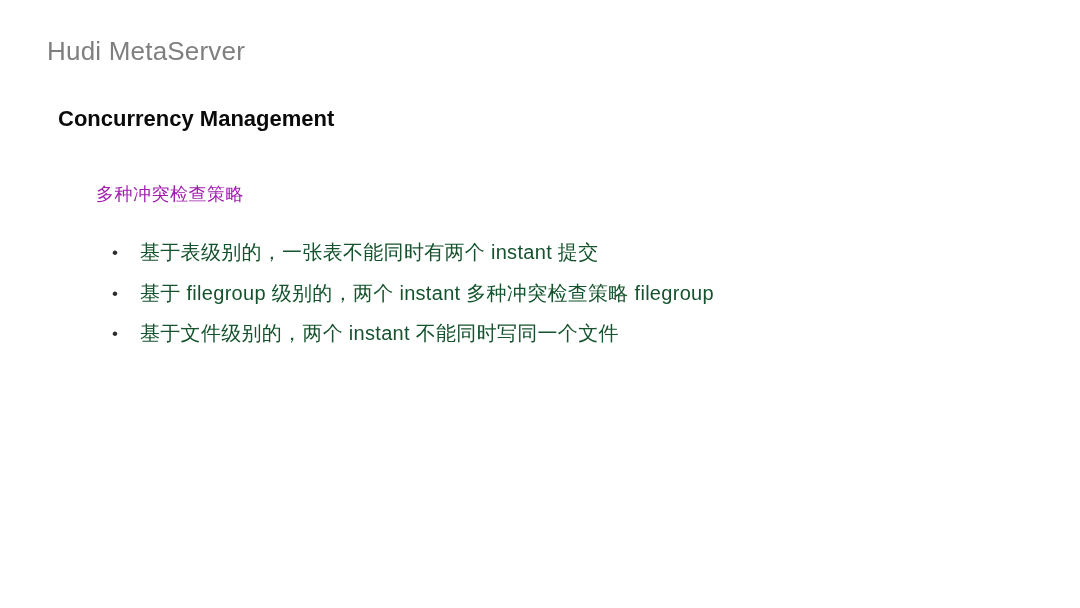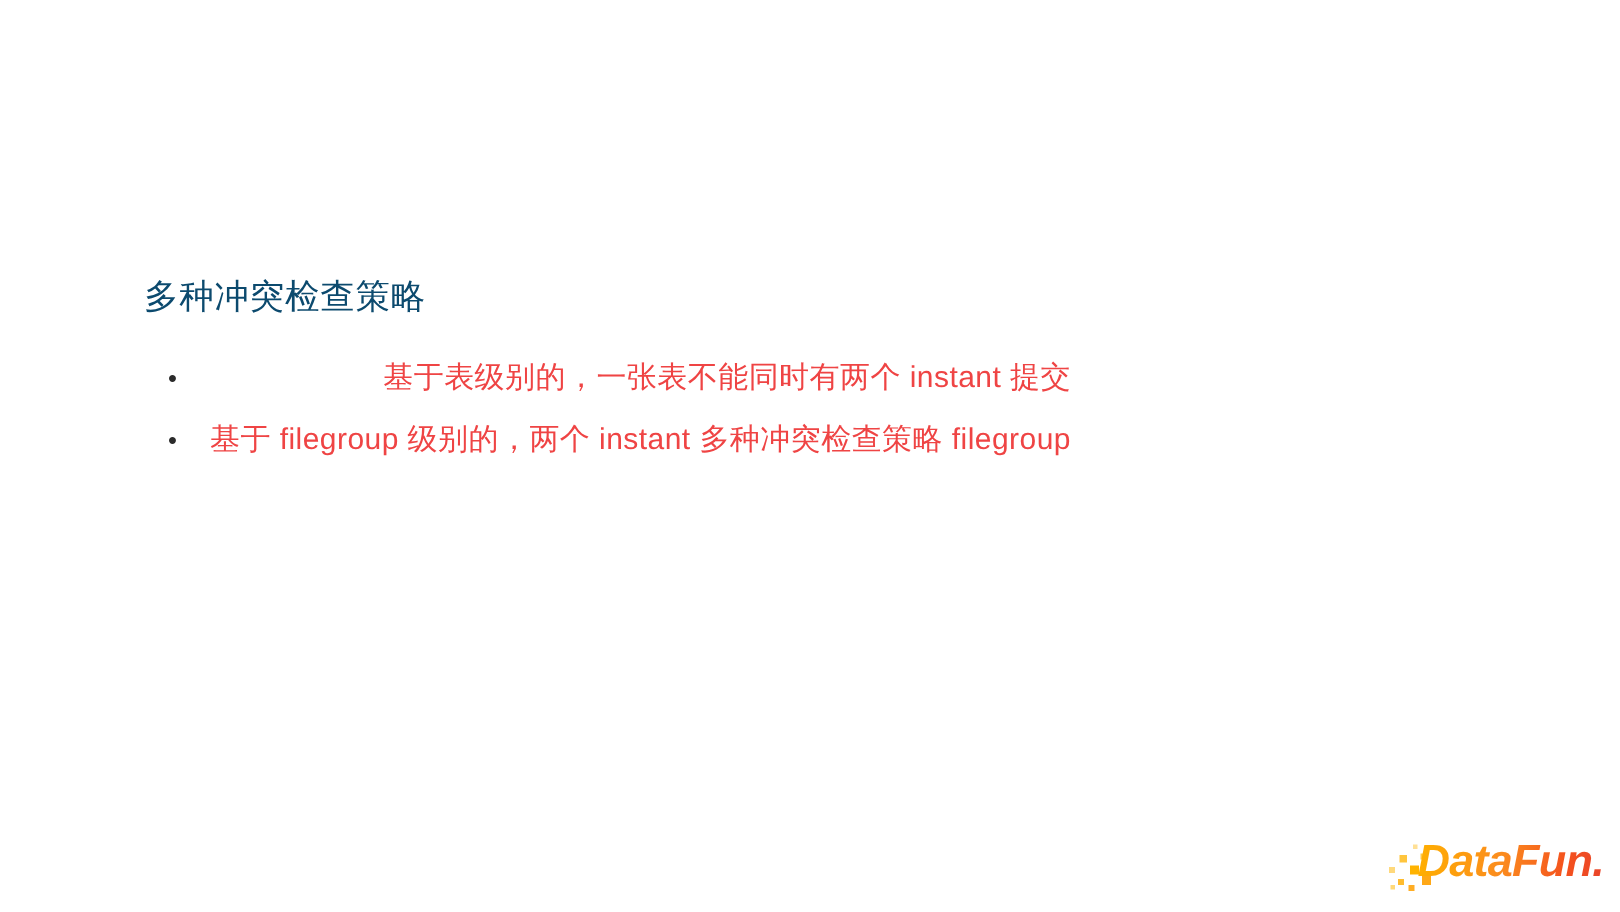--- a/index.html
+++ b/index.html
@@ -35,44 +35,43 @@
     top: 106px;
     font-size: 22px;
     font-weight: 700;
     color: #0a0a0a;
     white-space: nowrap;
   }
   .section-heading {
     position: absolute;
     left: 96px;
     top: 182px;
-    font-size: 23px;
+    font-size: 18px;
     font-weight: 400;
-    color: #0c4a6e;
+    color: #a21caf;
     letter-spacing: 0.5px;
     white-space: nowrap;
   }
   ul.bullet-list {
     position: absolute;
     left: 112px;
     top: 241px;
     margin: 0;
     padding: 0;
     list-style: none;
   }
   ul.bullet-list li {
     position: relative;
     padding-left: 28px;
     margin: 0 0 18px 0;
     font-size: 20px;
     line-height: 22.5px;
-    color: #ef4444;
+    color: #14532d;
     letter-spacing: 0.3px;
     white-space: nowrap;
-    text-align: right;
   }
   ul.bullet-list li::before {
     content: "•";
     position: absolute;
     left: 0;
     top: 1px;
     font-size: 17px;
     color: #2b2b2b;
   }
   
@@ -118,37 +117,26 @@
   .px6 { left: 22px; top: 6px;  width: 4px; height: 4px; background: #ffc231; opacity: .9; }
   .px7 { left: 23px; top: 21px; width: 6px; height: 6px; background: #ffa817; }
   .px8 { left: 17px; top: 0px;  width: 3px; height: 3px; background: #ffd671; opacity: .75; }
   .px9 { left: 2px;  top: 27px; width: 3px; height: 3px; background: #ffcf57; opacity: .8; }
 </style>
 </head>
 <body>
 
 <div class="slide">
 
+  <div class="slide-title">Hudi MetaServer</div>
 
+  <div class="slide-subtitle">Concurrency Management</div>
 
   <div class="section-heading">多种冲突检查策略</div>
 
   <ul class="bullet-list">
     <li>基于表级别的，一张表不能同时有两个 instant 提交</li>
     <li>基于 filegroup 级别的，两个 instant 多种冲突检查策略 filegroup</li>
+    <li>基于文件级别的，两个 instant 不能同时写同一个文件</li>
   </ul>
 
-  <div class="logo">
-    <div class="pixel-dust">
-      <span class="px1"></span>
-      <span class="px2"></span>
-      <span class="px3"></span>
-      <span class="px4"></span>
-      <span class="px5"></span>
-      <span class="px6"></span>
-      <span class="px7"></span>
-      <span class="px8"></span>
-      <span class="px9"></span>
-    </div>
-    <div class="logo-text">DataFun.</div>
-  </div>
 
 </div>
 
 </body></html>

